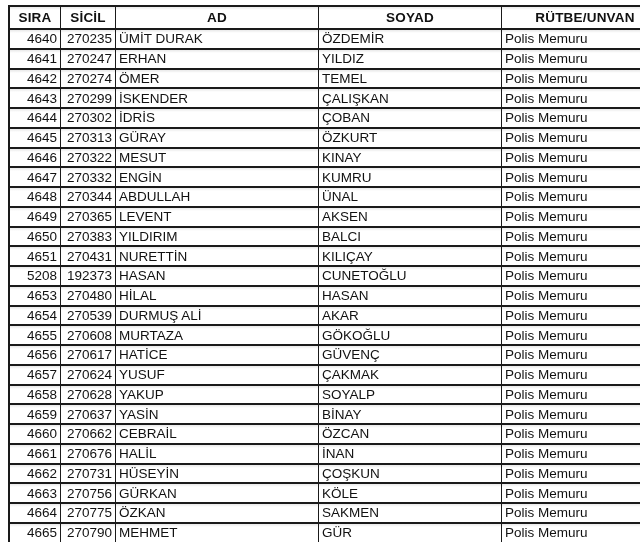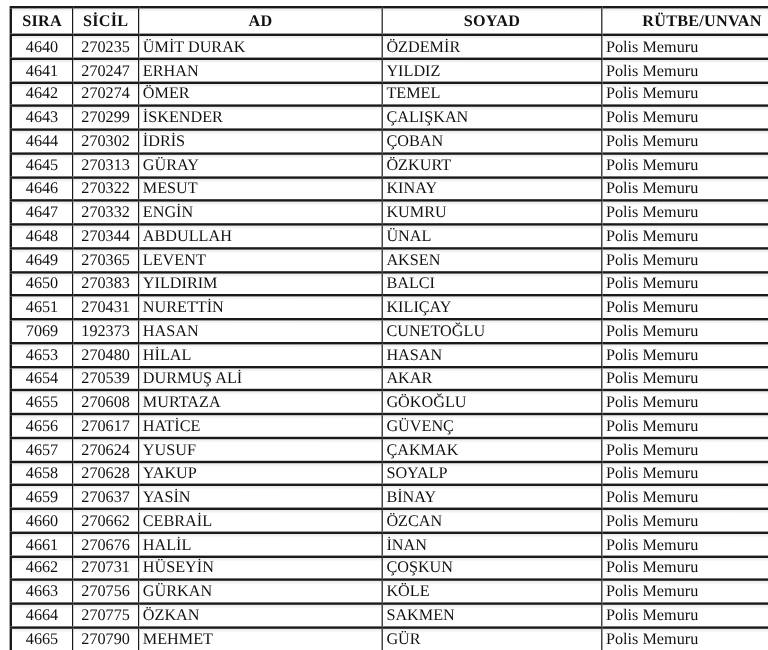--- a/index.html
+++ b/index.html
@@ -8,21 +8,21 @@
     background: #ffffff;
     width: 640px;
     height: 542px;
     overflow: hidden;
   }
   .page {
     position: relative;
     width: 640px;
     height: 542px;
     background: #ffffff;
-    font-family: Liberation Serif, serif;
+    font-family: Liberation Sans, sans-serif;
     color: #111111;
   }
   table.roster {
     position: absolute;
     left: 8px;
     top: 5px;
     width: 624px;
     border-collapse: collapse;
     table-layout: fixed;
   }
@@ -50,21 +50,21 @@
   }
   td {
     font-size: 13.5px;
     font-weight: normal;
   }
   .col-0 { width: 44px; }
   .col-1 { width: 48px; text-align: center; }
   .col-2 { width: 196px; margin-top: 16px; }
   .col-3 { width: 176px; }
   .col-4 { width: 160px; }
-  td.col-0, td.col-1 { text-align: center; }
+  td.col-0, td.col-1 { text-align: right; }
   td.col-2, td.col-3, td.col-4 { text-align: left; }
   td.col-4 { padding-left: 4px; }
 </style>
 </head>
 <body>
 
 <div class="page">
   <table class="roster">
     <thead>
       <tr>
@@ -154,21 +154,21 @@
           <td class="col-4">Polis Memuru</td>
         </tr>
         <tr>
           <td class="col-0">4651</td>
           <td class="col-1">270431</td>
           <td class="col-2">NURETTİN</td>
           <td class="col-3">KILIÇAY</td>
           <td class="col-4">Polis Memuru</td>
         </tr>
         <tr>
-          <td class="col-0">7069</td>
+          <td class="col-0">5208</td>
           <td class="col-1">192373</td>
           <td class="col-2">HASAN</td>
           <td class="col-3">CUNETOĞLU</td>
           <td class="col-4">Polis Memuru</td>
         </tr>
         <tr>
           <td class="col-0">4653</td>
           <td class="col-1">270480</td>
           <td class="col-2">HİLAL</td>
           <td class="col-3">HASAN</td>

